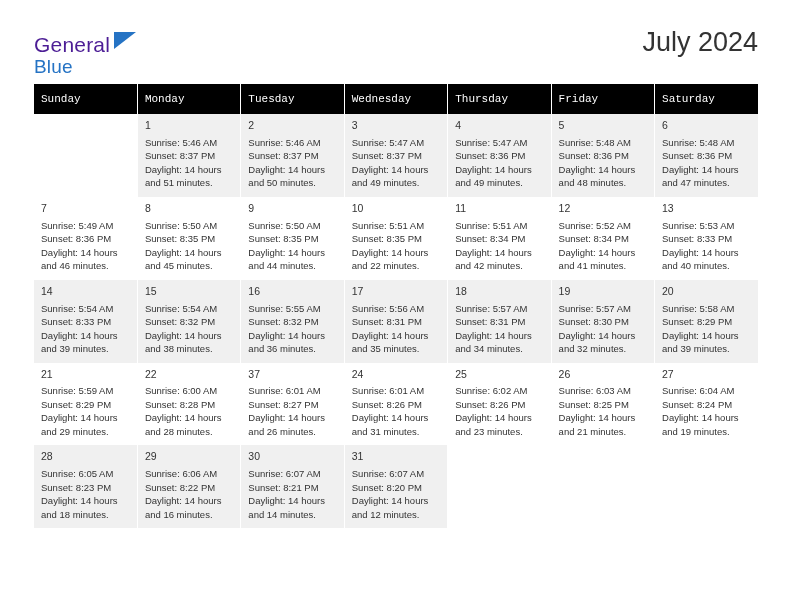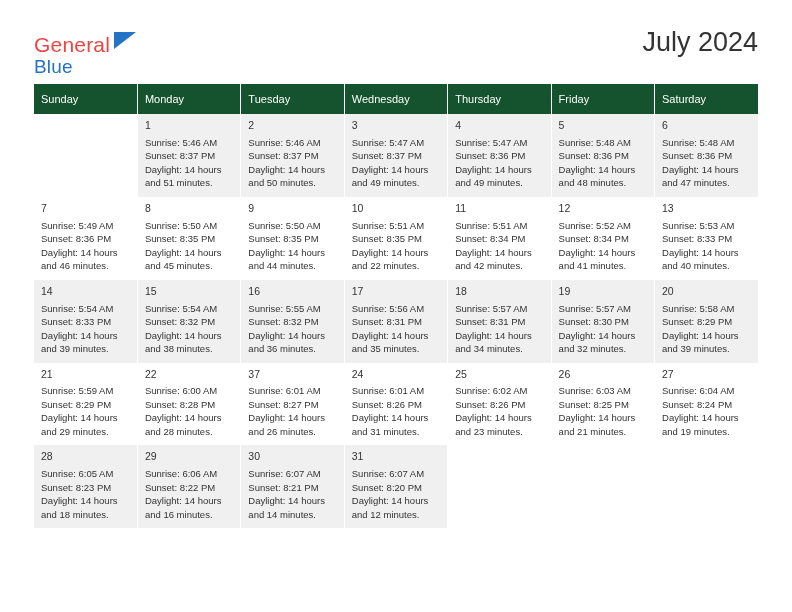--- a/index.html
+++ b/index.html
@@ -30,21 +30,21 @@
     height: 70px;
     box-sizing: border-box;
   }
   .logo {
     position: relative;
     line-height: 1;
     padding-top: 6px;
   }
   .logo-general {
     font-size: 21px;
-    color: #ef4444;
+    color: #4c1d95;
     letter-spacing: 0.2px;
     text-align: right;
   }
   .logo-blue {
     display: block;
     font-size: 19px;
     color: #2573c4;
     margin-top: 2px;
     letter-spacing: 0.2px;
   }
@@ -71,28 +71,29 @@
     margin-top: 9px;
   }
   
   .calendar {
     margin-top: 14px;
     width: 724px;
     border-collapse: collapse;
     table-layout: fixed;
   }
   .calendar th {
-    background: #14532d;
+    background: #000000;
     color: #ffffff;
     font-size: 11px;
     font-weight: normal;
     text-align: left;
     padding: 6px 7px;
     border-right: 1px solid #ffffff;
     height: 18px;
+    font-family: Liberation Mono, monospace;
   }
   .calendar th:last-child { border-right: none; }
   .calendar td {
     vertical-align: top;
     padding: 4px 7px 7px 7px;
     font-size: 9.5px;
     color: #333333;
     line-height: 1.42;
     height: 75px;
     box-sizing: border-box;

